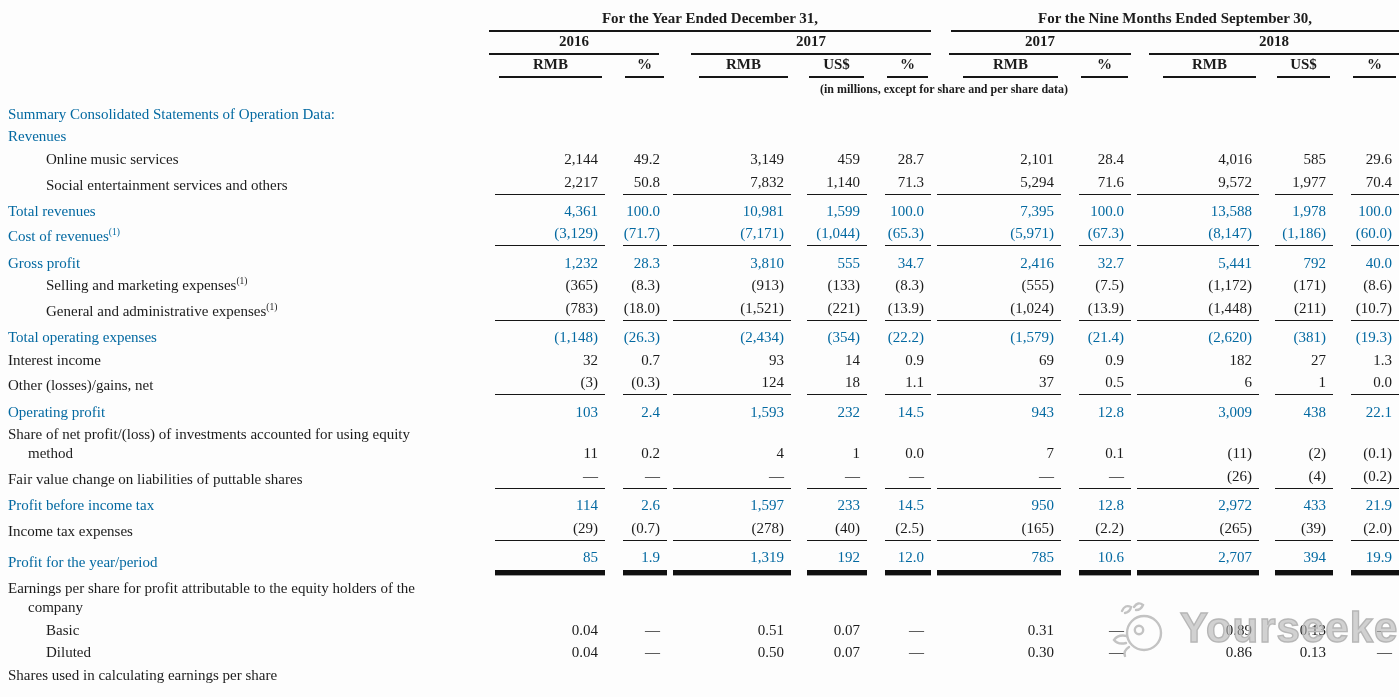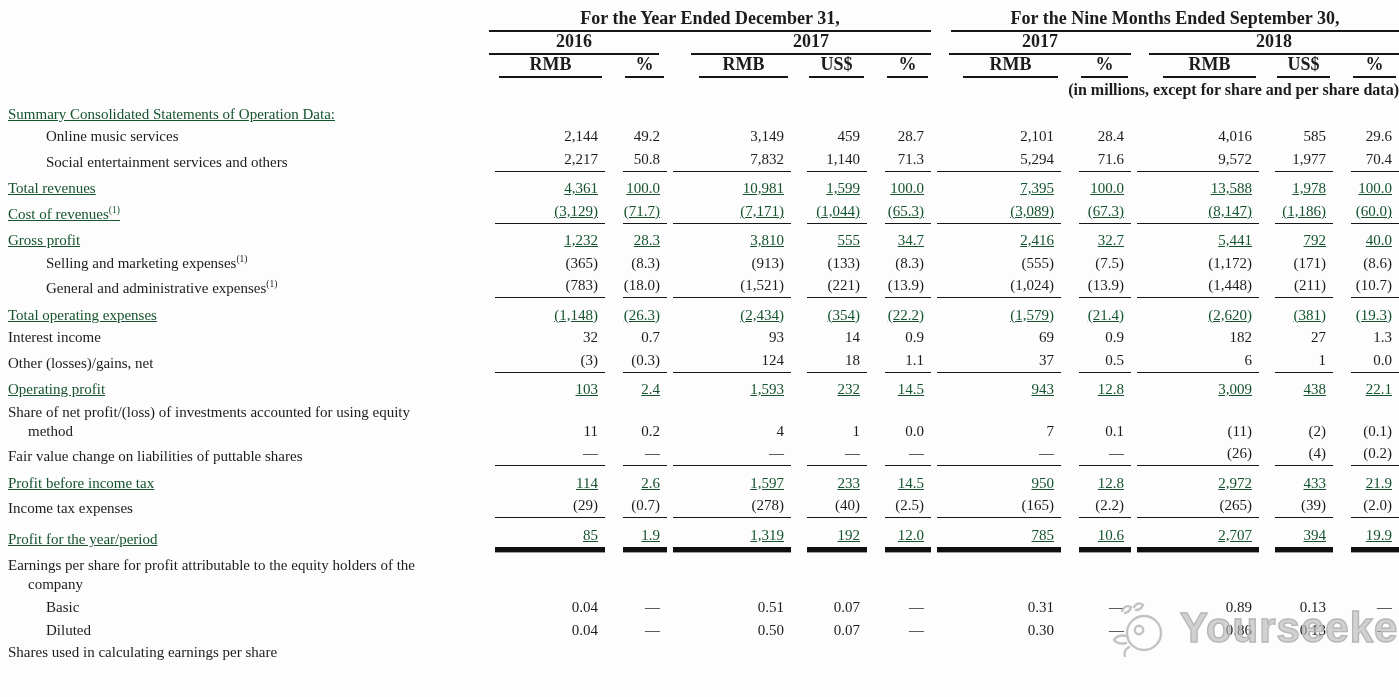--- a/index.html
+++ b/index.html
@@ -3,42 +3,42 @@
 <meta charset="utf-8">
 <style>
   html,body { margin:0; padding:0; background:#fff; }
   .page {
     position:relative; width:1399px; height:697px; overflow:hidden;
     background:#fdfdfd; color:#1c1c1c;
     font-family:"Liberation Serif","DejaVu Serif",serif;
   }
   table { border-collapse:collapse; table-layout:fixed; width:1399px; margin-top:9px; }
   th, td { padding:0; vertical-align:bottom; font-weight:normal; }
-  thead th { font-weight:bold; font-size:18px; line-height:19px; }
+  thead th { font-weight:bold; font-size:15px; line-height:19px; }
 
   
   .hline {
     display:block; text-align:center; padding-bottom:2px;
     border-bottom:2.5px solid #161616;
   }
   .p2 .hline { margin-left:20px; }
   .yline { border-bottom-width:2.2px; }
   .y1 { margin-right:8px; }
   .y2 { margin-left:24px; }
   .y3 { margin-left:18px; }
   .y4 { margin-left:18px; }
   .cu { border-bottom-width:2.2px; margin-left:10px; margin-right:3px; }
   th.gapcol .cu { margin-left:32px; }
   th.usd .cu { margin-left:18px; }
   th.pct .cu { margin-left:20px; }
-  .note { text-align:right; font-weight:bold; font-size:16px; padding:2px 0 4px;margin-top:25px; }
+  .note { text-align:center; font-weight:bold; font-size:12px; padding:2px 0 4px;margin-top:25px; }
 
   
   tbody td { font-size:15px; line-height:19px; padding-top:1.8px; padding-bottom:1.8px; }
-  tbody tr.bold { font-weight:bold; color:#14532d;text-decoration:underline; }
+  tbody tr.bold { font-weight:bold; color:#0369a1; }
   td.lbl .lline { white-space:nowrap; padding-left:8px; }
   td.lbl.indent-1 .lline { padding-left:46px; }
   td.lbl .cont { padding-left:28px; }
   td.num { text-align:right; }
   td.num .cl { display:block; padding-right:7px; }
   td.rmb .cl { margin-left:6px; }
   td.usd .cl { margin-left:16px; }
   td.pct .cl { margin-left:18px; }
   tr.rule-single td.num .cl { border-bottom:1.7px solid #161616; padding-bottom:2px; }
   tr.rule-double td.num .cl { border-bottom:2px solid #101010; box-shadow:0 3.4px 0 #101010; padding-bottom:2.5px; }
@@ -150,20 +150,35 @@
           <td class="num pct"></td>
           <td class="num rmb"></td>
           <td class="num usd"></td>
           <td class="num pct"></td>
           <td class="num rmb"></td>
           <td class="num pct"></td>
           <td class="num rmb"></td>
           <td class="num usd"></td>
           <td class="num pct"></td>
         </tr>
+        <tr class="bold">
+          <td class="lbl indent-0">
+            <div class="lline"><span>Revenues</span></div>
+          </td>
+          <td class="num rmb"></td>
+          <td class="num pct"></td>
+          <td class="num rmb"></td>
+          <td class="num usd"></td>
+          <td class="num pct"></td>
+          <td class="num rmb"></td>
+          <td class="num pct"></td>
+          <td class="num rmb"></td>
+          <td class="num usd"></td>
+          <td class="num pct"></td>
+        </tr>
         <tr>
           <td class="lbl indent-1">
             <div class="lline"><span>Online music services</span></div>
           </td>
           <td class="num rmb">
             <span class="cl">2,144</span>
           </td>
           <td class="num pct">
             <span class="cl">49.2</span>
           </td>
@@ -275,21 +290,21 @@
           <td class="num rmb">
             <span class="cl">(7,171)</span>
           </td>
           <td class="num usd">
             <span class="cl">(1,044)</span>
           </td>
           <td class="num pct">
             <span class="cl">(65.3)</span>
           </td>
           <td class="num rmb">
-            <span class="cl">(3,089)</span>
+            <span class="cl">(5,971)</span>
           </td>
           <td class="num pct">
             <span class="cl">(67.3)</span>
           </td>
           <td class="num rmb">
             <span class="cl">(8,147)</span>
           </td>
           <td class="num usd">
             <span class="cl">(1,186)</span>
           </td>

